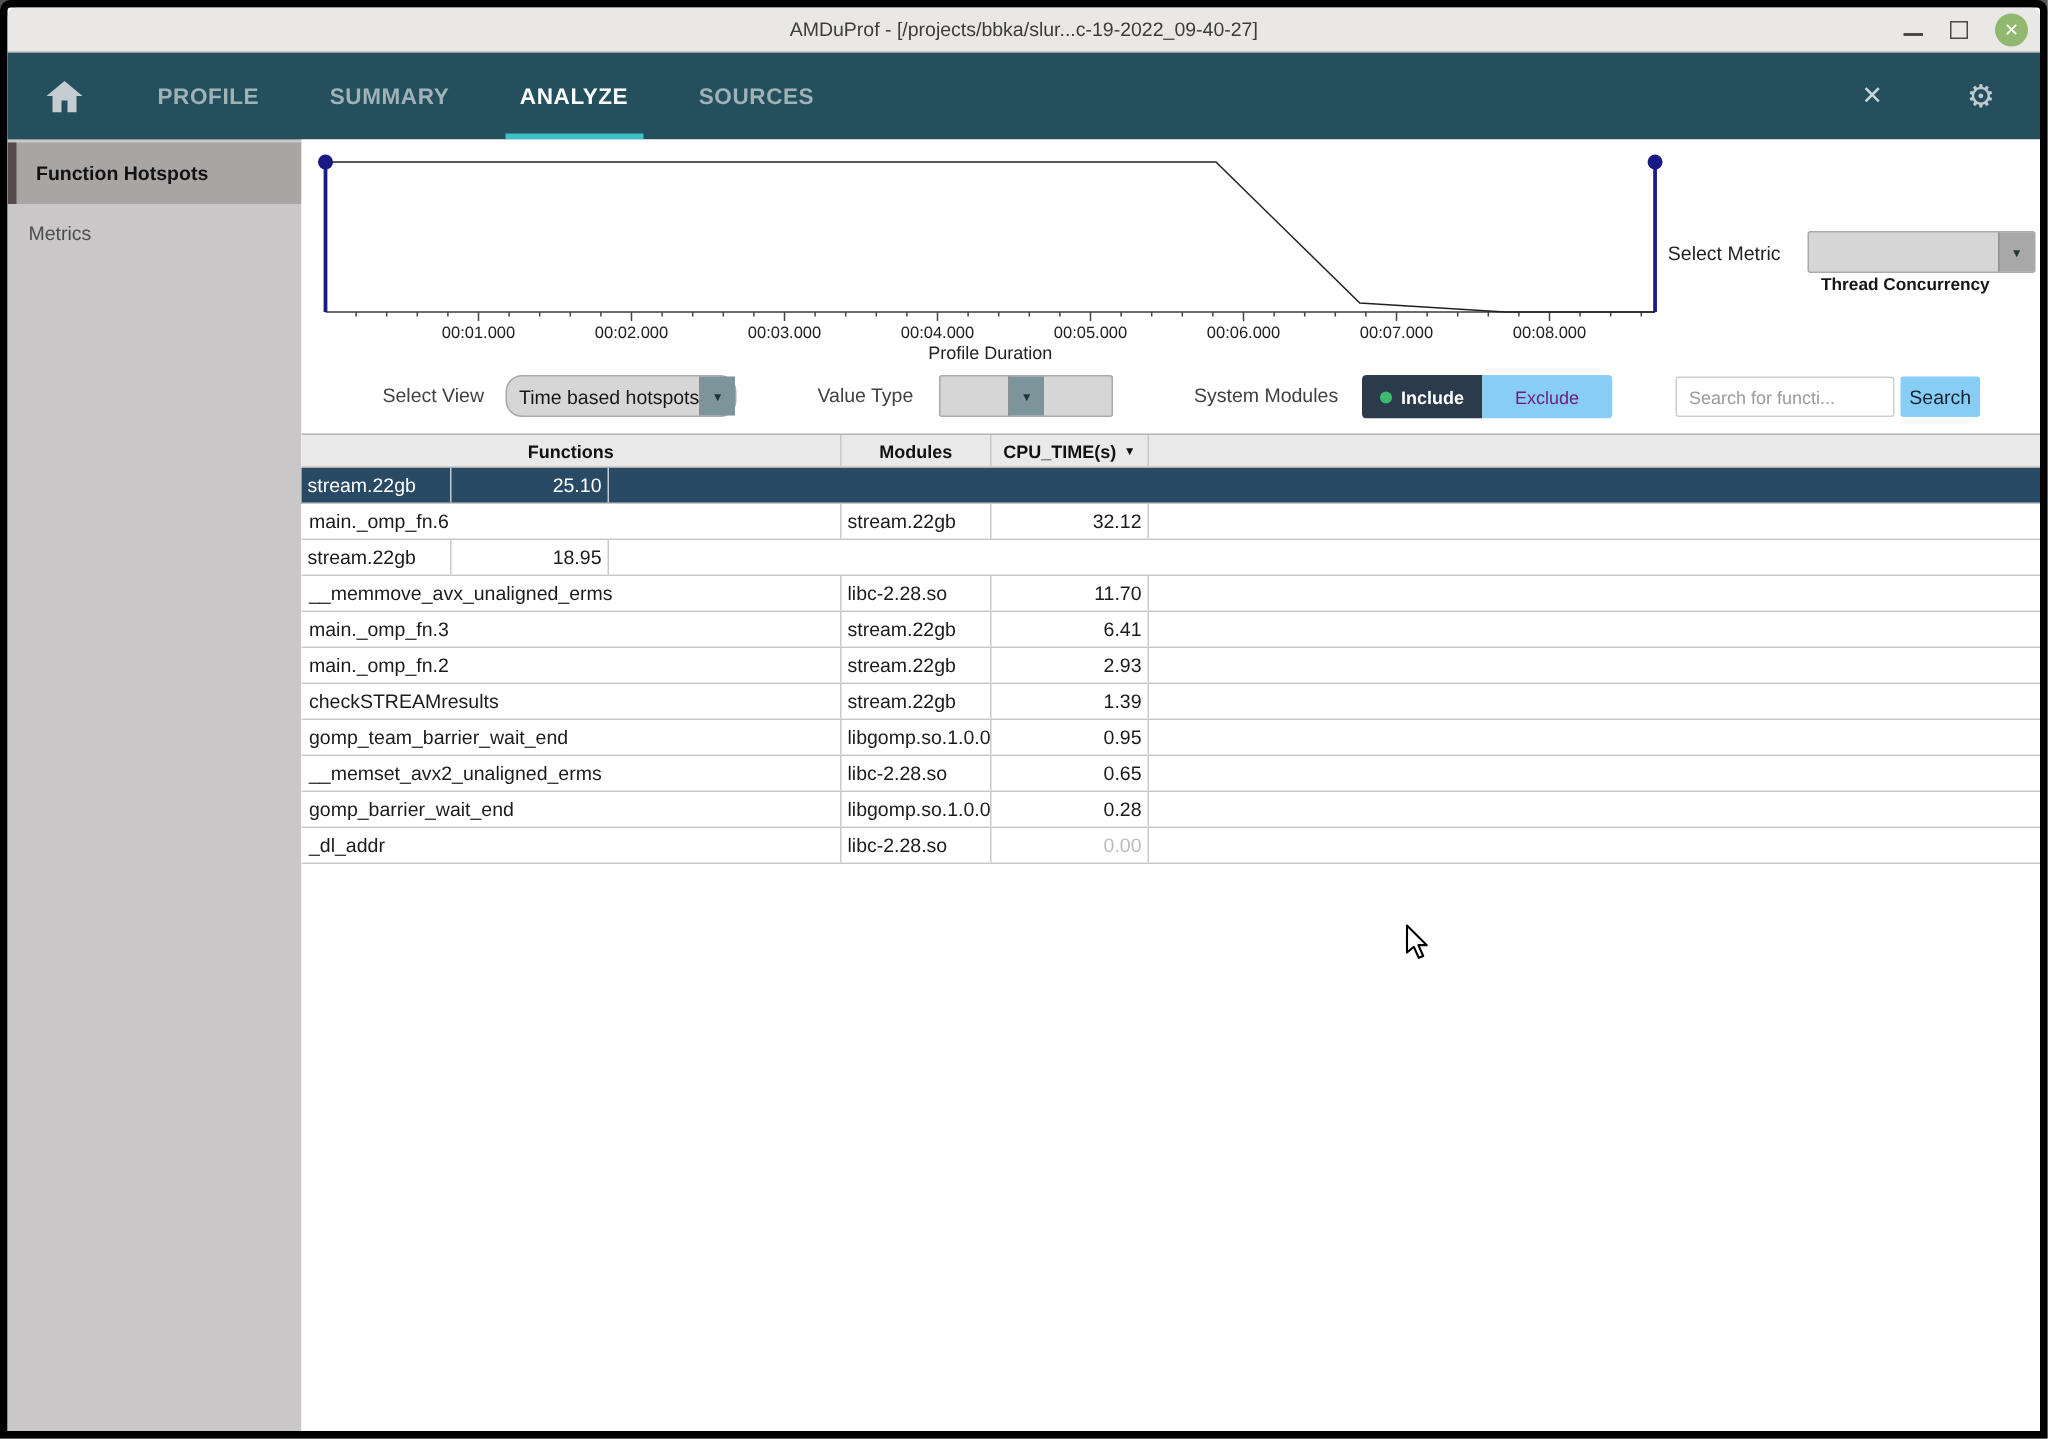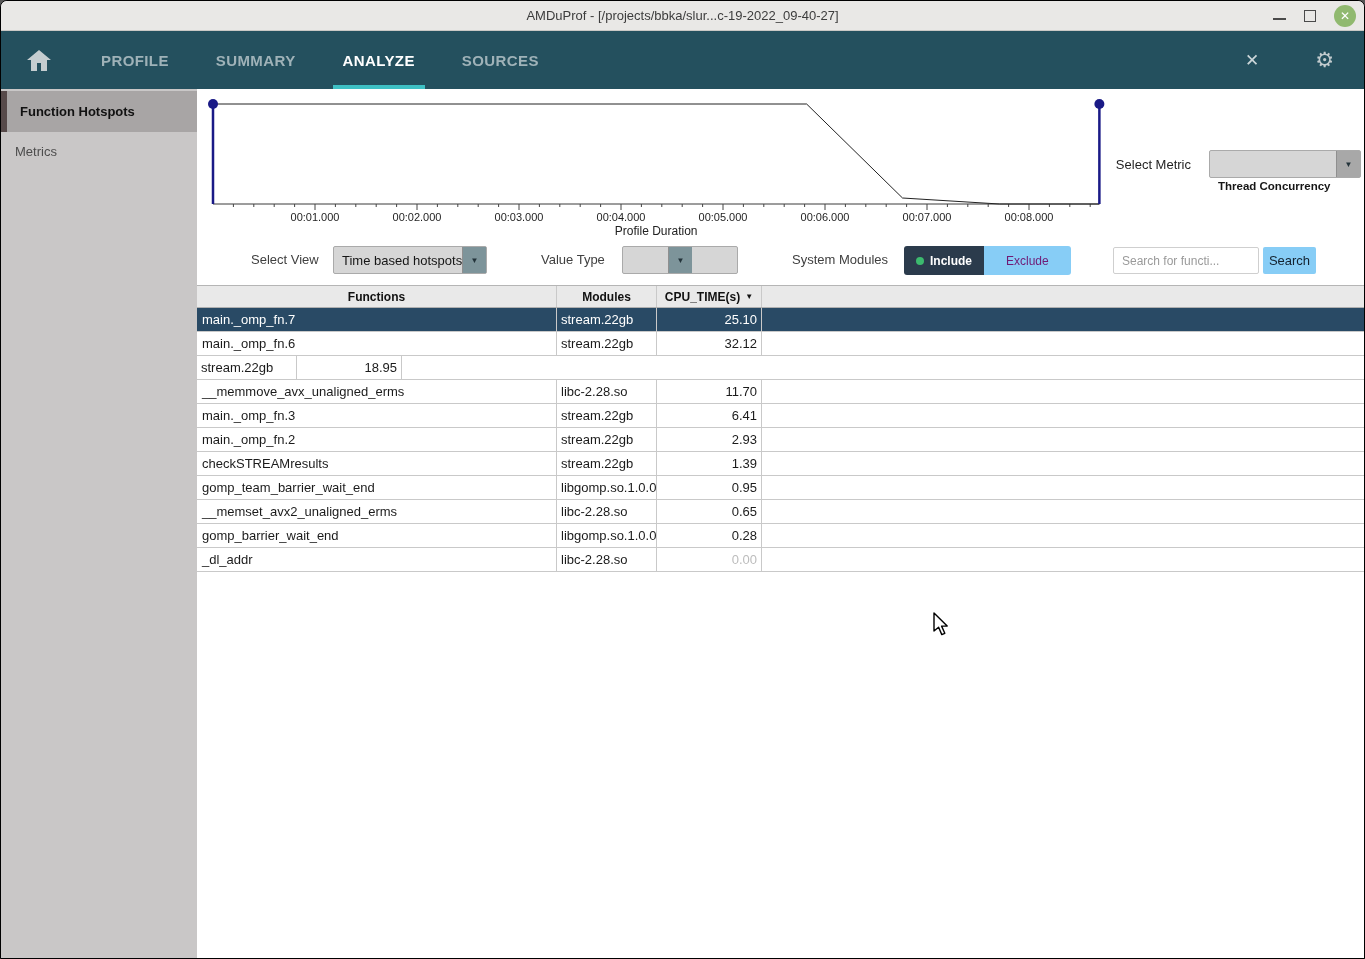--- a/index.html
+++ b/index.html
@@ -1,18 +1,18 @@
 <!DOCTYPE html>
 <html><head>
 <meta charset="utf-8">
 <style>
   * { box-sizing: border-box; margin: 0; padding: 0; }
   html,body { width:1365px; height:959px; background:#555; font-family:"Liberation Sans","DejaVu Sans",sans-serif; }
   .window { position:relative; width:1365px; height:959px; background:#fff; overflow:hidden;
-            border-radius:7px 7px 0 0; border:1px solid #000000; }
+            border-radius:7px 7px 0 0; border:5px solid #000000; }
 
   
   .titlebar { position:relative; height:30px; background:#e9e8e6; border-bottom:1px solid #c9c8c5;
               display:flex; align-items:center; justify-content:center; border-radius:6px 6px 0 0; }
   .titlebar .title { font-size:13px; color:#3c3c3c; }
   .win-controls { position:absolute; right:8px; top:0; height:30px; display:flex; align-items:center; gap:18px; }
   .winbtn { display:inline-flex; align-items:center; justify-content:center; cursor:default; }
   .winbtn.min  { width:13px; height:13px; border-bottom:2px solid #4a4a4a; margin-bottom:6px; }
   .winbtn.max  { width:12px; height:12px; border:1.5px solid #4a4a4a; background:transparent; }
   .winbtn.close{ width:22px; height:22px; border-radius:50%; background:#90b96f; color:#fff; font-size:12px; font-weight:bold; }
@@ -181,21 +181,21 @@
 
       <div class="metric-select">
         <span class="metric-label">Select Metric</span>
         <div class="dropdown metric">
           <span class="dd-text">Thread Concurrency</span>
           <span class="dd-arrow">▼</span>
         </div>
       </div>
 
       <span class="ctl-label" style="left:54px">Select View</span>
-      <div class="dropdown abs" style="left:136px; width:154px;">
+      <div class="dropdown abs" style="left:136px; width:154px;border-radius:11px;">
         <span class="dd-text">Time based hotspots</span>
         <span class="dd-arrow slate">▼</span>
       </div>
 
       <span class="ctl-label" style="left:344px">Value Type</span>
       <div class="dropdown abs" style="left:425px; width:116px;flex-direction:column;">
         <span class="dd-text">Sample Count</span>
         <span class="dd-arrow slate">▼</span>
       </div>
 
@@ -218,21 +218,20 @@
           <div class="th col-fn">Functions</div>
           <div class="th col-mod">Modules</div>
           <div class="th col-cpu">
             <span>CPU_TIME(s)</span>
             <span class="sort-arrow">▼</span>
           </div>
           <div class="th col-fill"></div>
         </div>
         <div id="table-rows">
             <div class="trow selected">
-              <div class="td col-fn">main._omp_fn.7</div>
               <div class="td col-mod">stream.22gb</div>
               <div class="td col-cpu">25.10</div>
               <div class="td col-fill"></div>
             </div>
             <div class="trow">
               <div class="td col-fn">main._omp_fn.6</div>
               <div class="td col-mod">stream.22gb</div>
               <div class="td col-cpu">32.12</div>
               <div class="td col-fill"></div>
             </div>

